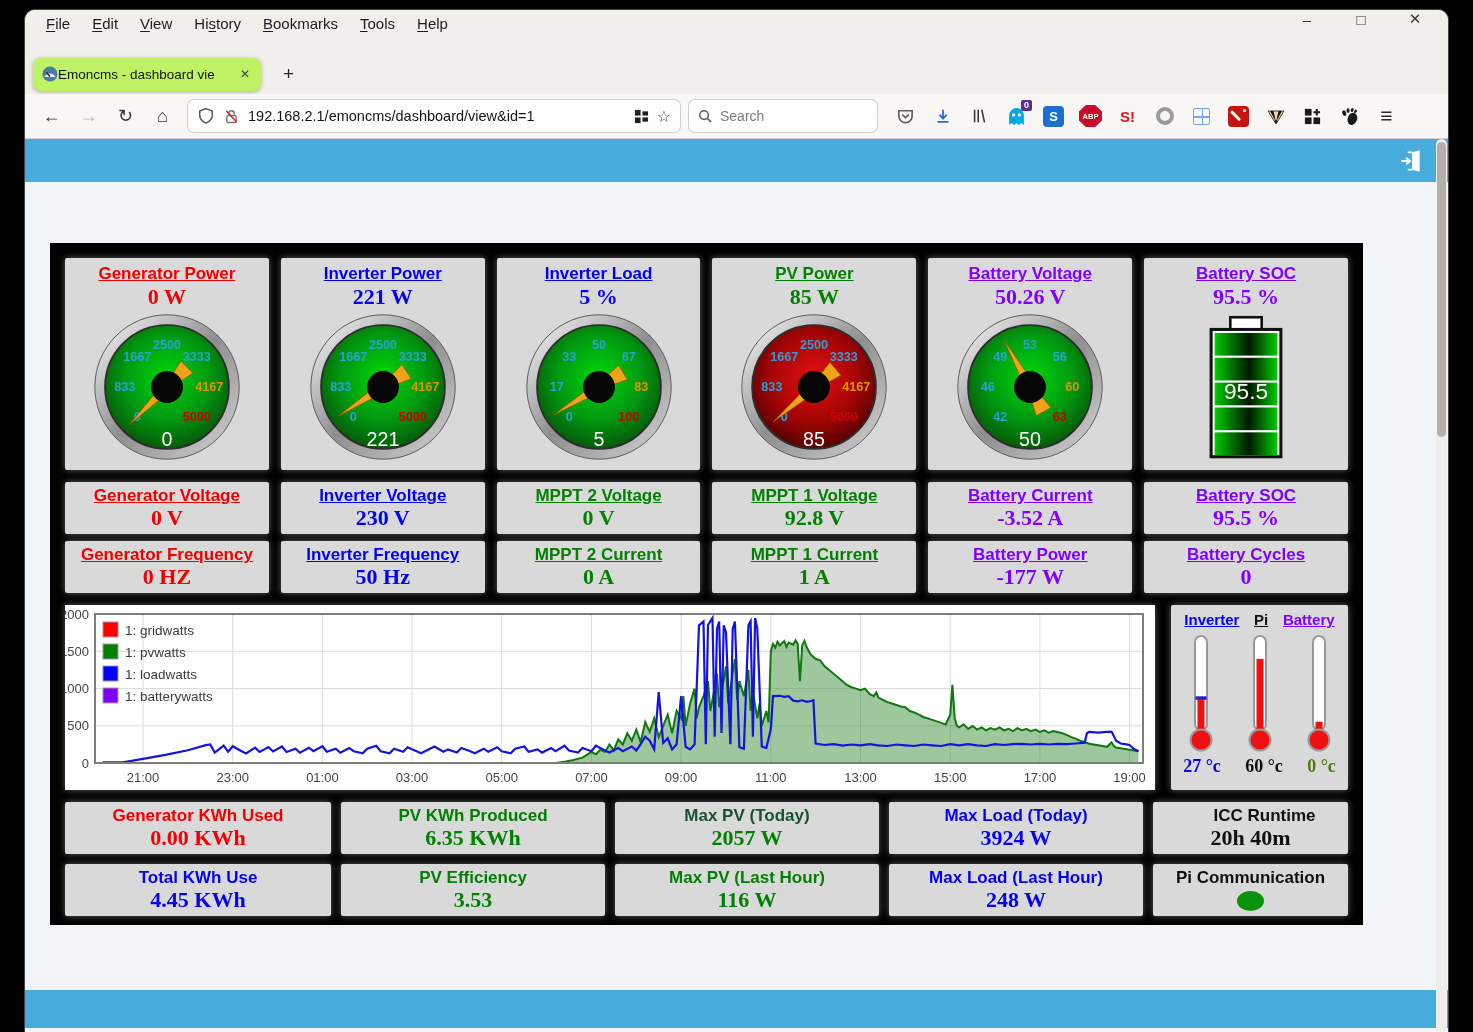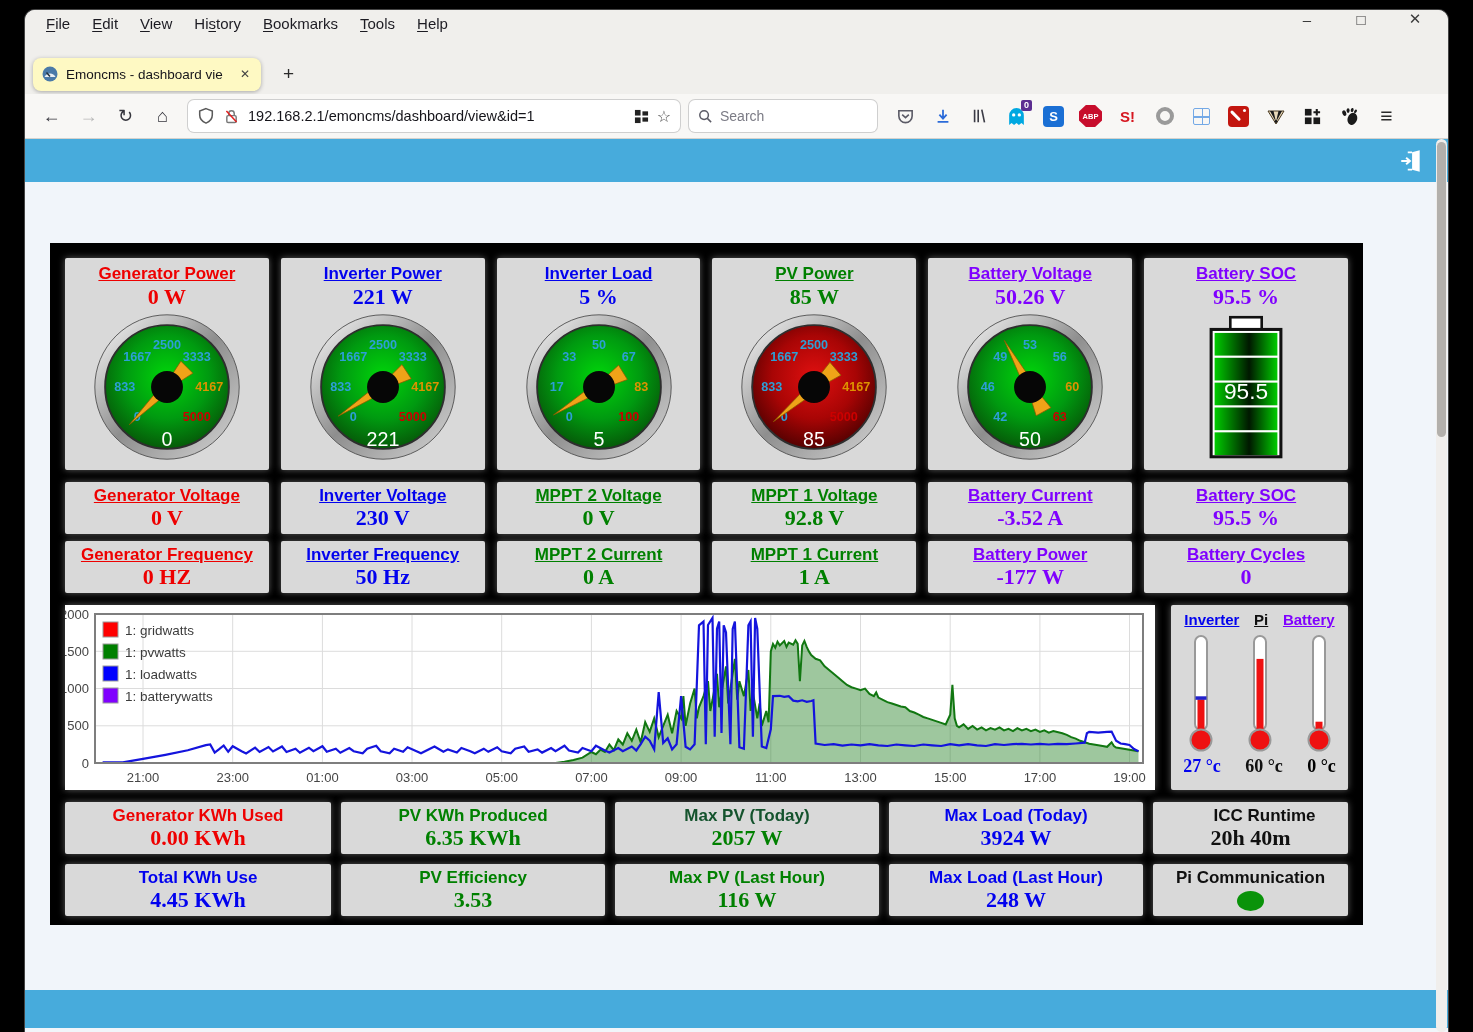--- a/index.html
+++ b/index.html
@@ -8,21 +8,21 @@
 .window{position:absolute;left:25px;top:10px;width:1423px;height:1022px;background:#fff;border-radius:10px 10px 0 0;overflow:hidden;display:flex;flex-direction:column;box-shadow:0 0 0 1px #444}
 
 .titlebar{height:44px;background:#f0efec;display:flex;align-items:flex-start;padding:0 16px 0 10px;flex:none}
 .menubar{display:flex;align-items:center}
 .menu-item{padding:5px 11px;font-size:15px;color:#1c1b22;border-radius:4px;cursor:default}
 .menu-item u{text-underline-offset:2px}
 .win-controls{margin-left:auto;display:flex;gap:36px;align-items:center;color:#3a3a3a;font-size:15px;padding-right:8px}
 .wc{width:18px;text-align:center;cursor:default}
 
 .tabbar{height:40px;background:#f0efec;display:flex;align-items:center;padding:0 8px;flex:none}
-.tab{width:228px;height:33px;background:#fef9c3;border-radius:8px;display:flex;align-items:center;padding:0 9px;box-shadow:0 1px 4px rgba(0,0,0,.3);font-size:13.5px;color:#15141a;gap:8px}
+.tab{width:228px;height:33px;background:#bef264;border-radius:8px;display:flex;align-items:center;padding:0 9px;box-shadow:0 1px 4px rgba(0,0,0,.3);font-size:13.5px;color:#15141a;gap:0}
 .tab-title{flex:1;white-space:nowrap;overflow:hidden}
 .tab-close{color:#444;font-size:12px;padding:2px}
 .newtab{font-size:19px;color:#2a2a2a;margin-left:14px;padding:2px 8px}
 
 .navbar{height:45px;background:#f8f7f5;display:flex;align-items:center;padding:0 10px;gap:4px;border-bottom:1px solid #d5d2cd;flex:none}
 .nav-btn{width:33px;height:31px;display:flex;align-items:center;justify-content:center;font-size:18px;color:#35353d;border-radius:4px;flex:none}
 .nav-btn.disabled{color:#b9b9b9}
 .urlbar{width:492px;height:32px;background:#fff;border-radius:6px;box-shadow:0 0 0 1px #cfcfcf;display:flex;align-items:center;padding:0 9px;gap:8px;margin:0 5px;flex:none}
 .url-text{flex:1;font-size:14.5px;color:#15141a;white-space:nowrap;overflow:hidden}
 .searchbar{width:188px;height:32px;background:#fff;border-radius:6px;box-shadow:0 0 0 1px #cfcfcf;display:flex;align-items:center;padding:0 9px;gap:7px;margin-right:8px;flex:none}
@@ -548,21 +548,21 @@
               <div class="t-tube"><svg width="40" height="126" viewBox="0 0 40 126">
       <rect x="14" y="6" width="12" height="94" rx="6" fill="#fff" stroke="#999" stroke-width="2"></rect>
       <rect x="16.5" y="91.7" width="7" height="12.3" fill="#ee1111"></rect>
 
       <circle cx="20" cy="110" r="10.5" fill="#ee1111" stroke="#999" stroke-width="2"></circle>
     </svg></div>
             </div>
           <div class="t-vals">
               <div class="t-val" style="color: rgb(2, 2, 238);">27 °c</div>
               <div class="t-val" style="color: rgb(16, 16, 16);">60 °c</div>
-              <div class="t-val" style="color: #000000;">0 °c</div>
+              <div class="t-val" style="color: #4d7c0f;">0 °c</div>
             </div>
         </div>
       </div>
       <div class="grid5 row4">
           <div class="panel stat">
             <div class="s-label" style="color: rgb(238, 0, 0);">Generator KWh Used</div>
             <div class="s-value" style="color: rgb(238, 0, 0);">0.00 KWh</div>
           </div>
           <div class="panel stat">
             <div class="s-label" style="color: rgb(0, 128, 0);">PV KWh Produced</div>

